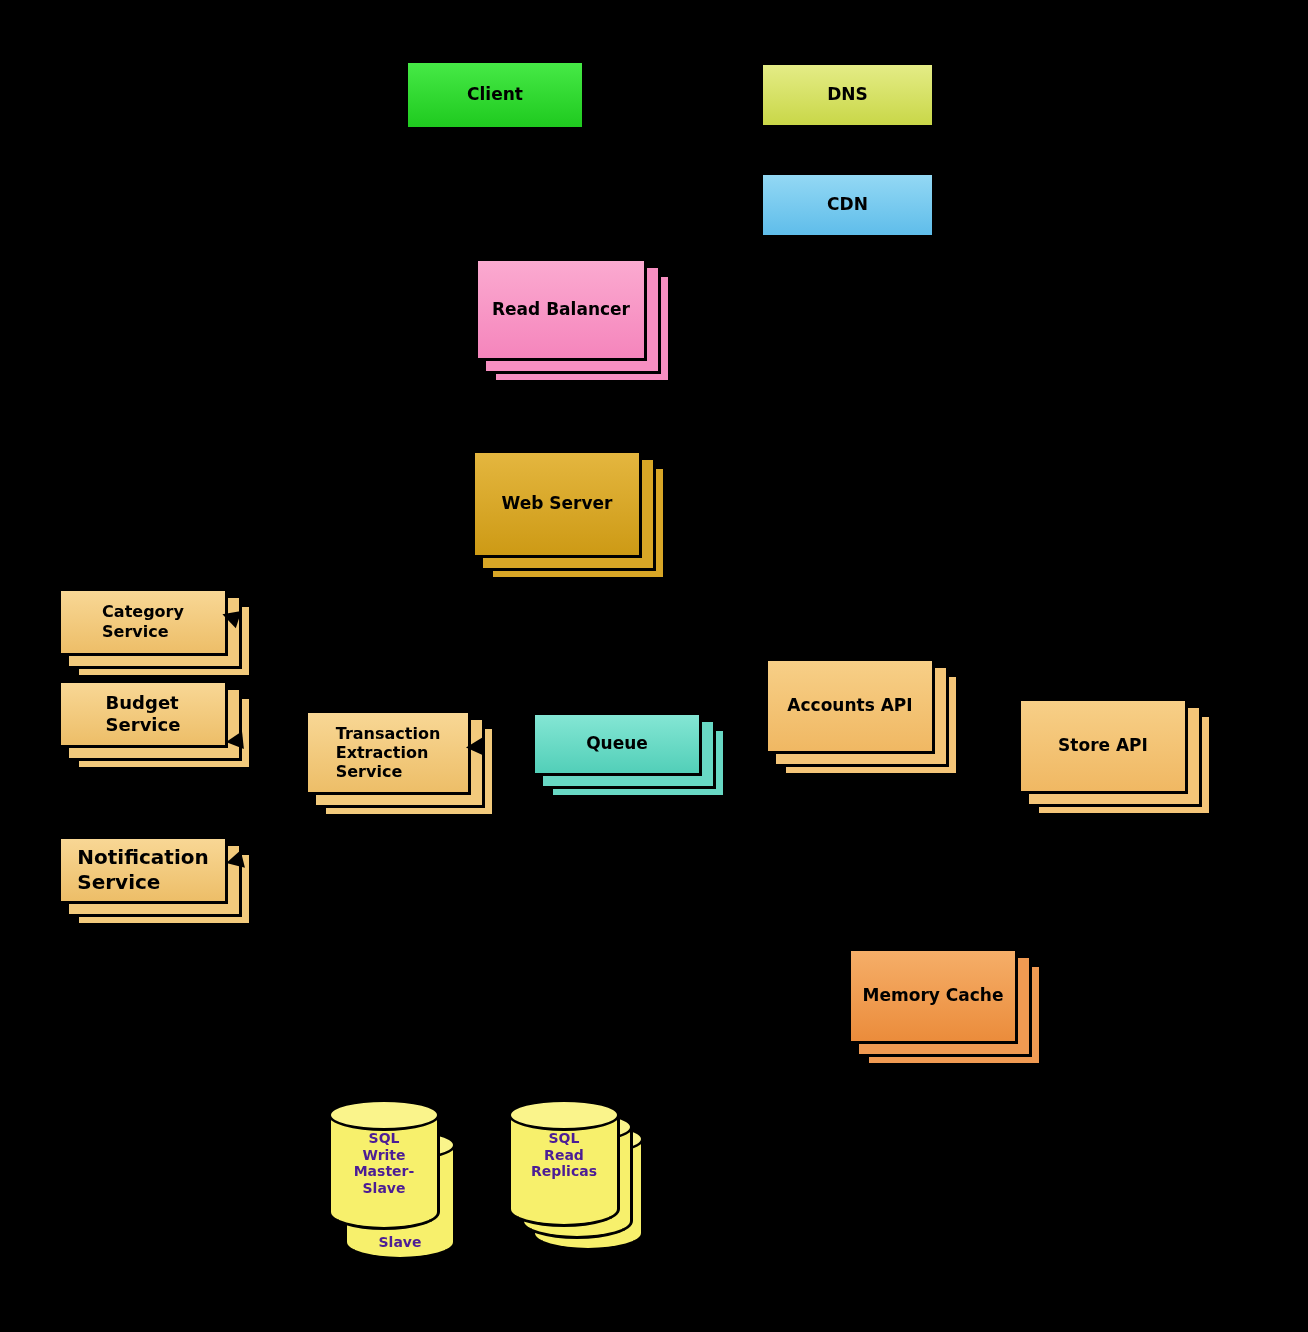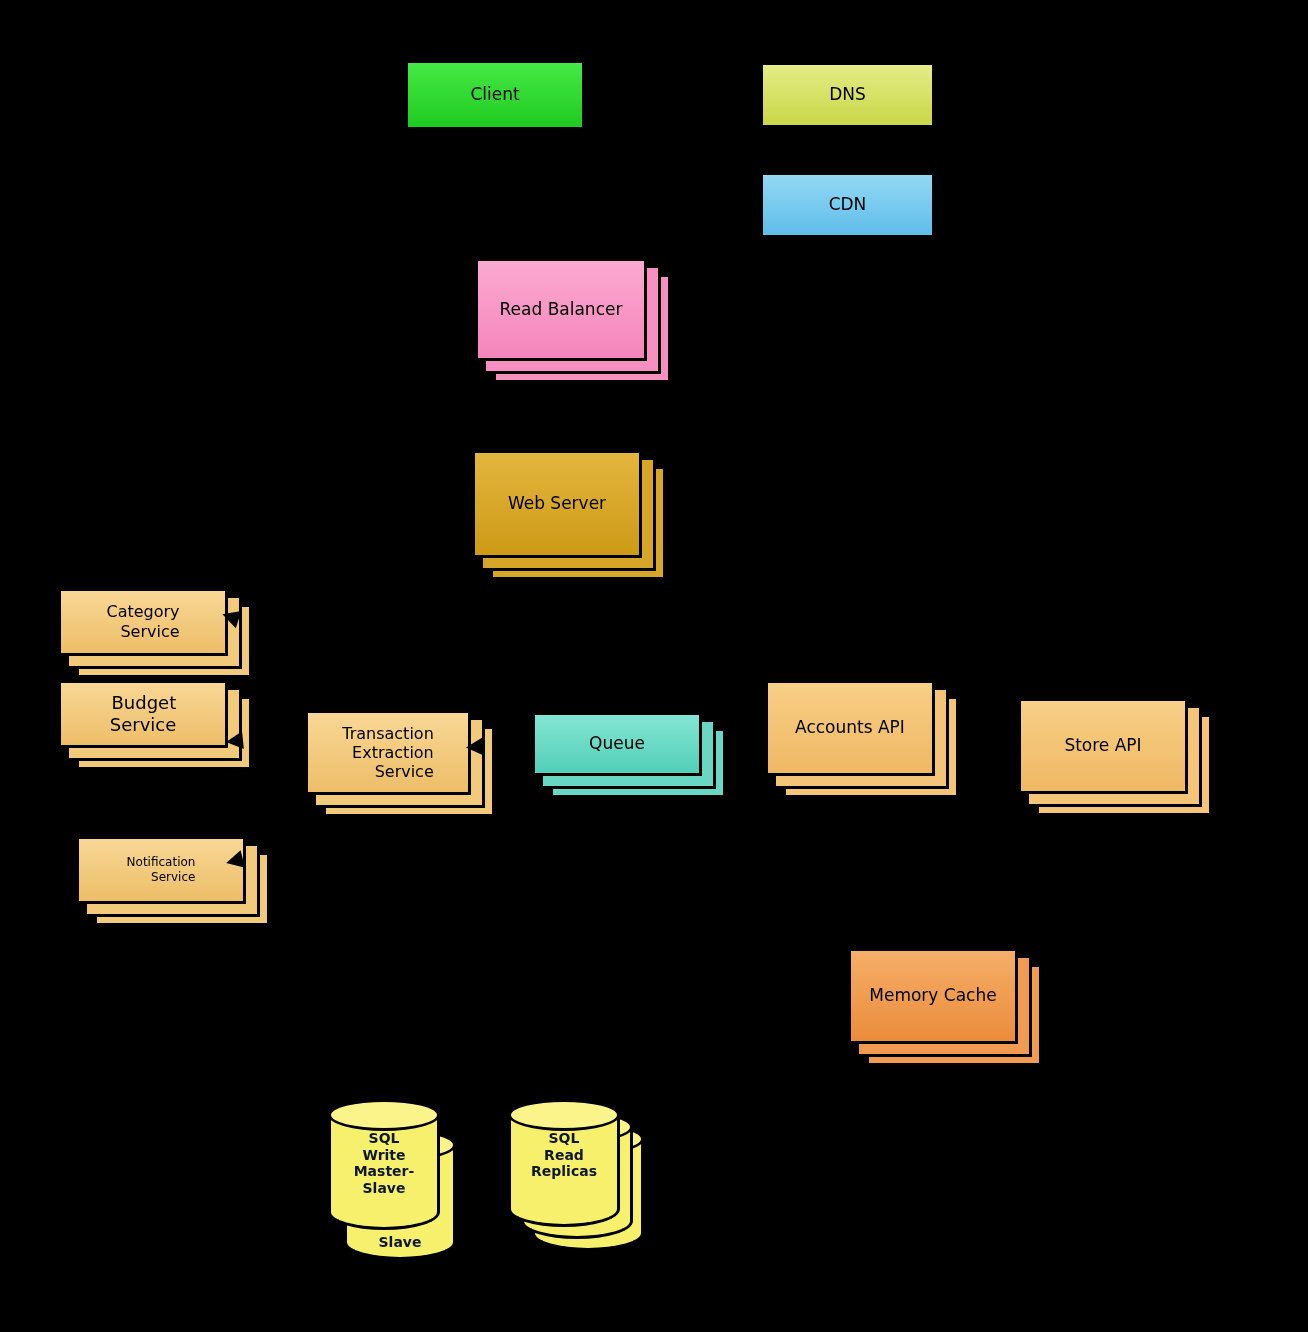--- a/index.html
+++ b/index.html
@@ -12,24 +12,24 @@
     height: 1332px;
     background: #000;
     overflow: hidden;
   }
 
   .node {
     position: absolute;
     display: flex;
     align-items: center;
     justify-content: center;
-    text-align: right;
+    text-align: left;
     border: 3px solid #000;
     color: #000;
-    font-weight: normal;
+    font-weight: bold;
     font-size: 17px;
     line-height: 1.25;
   }
   .lbl { white-space: pre-line; pointer-events: none; }
 
   
   .stack3 {
     box-shadow:
       11px 10px 0 0 var(--c2),
       11px 10px 0 3px #000,
@@ -38,35 +38,35 @@
   }
 
   
   .n-client { left: 405px; top: 60px;  width: 180px; height: 70px;  background: linear-gradient(#46e946, #1fca1f); }
   .n-dns    { left: 760px; top: 62px;  width: 175px; height: 66px;  background: linear-gradient(#e4ec86, #c9d748); }
   .n-cdn    { left: 760px; top: 172px; width: 175px; height: 66px;  background: linear-gradient(#93d8f4, #5fbdea); }
   .n-lb     { left: 475px; top: 258px; width: 172px; height: 103px; background: linear-gradient(#fbaad0, #f585bc); --c2: #f78fc1; }
   .n-web    { left: 472px; top: 450px; width: 170px; height: 108px; background: linear-gradient(#e4b63f, #cd9a15); --c2: #d8a626; }
   .n-cat    { left: 58px;  top: 588px; width: 170px; height: 68px;  background: linear-gradient(#f8d795, #edbe68); --c2: #f2ca7c; font-size: 16px; }
   .n-bud    { left: 58px;  top: 680px; width: 170px; height: 68px;  background: linear-gradient(#f8d795, #edbe68); --c2: #f2ca7c; font-size: 18px; }
-  .n-not    { left: 76px;  top: 836px; width: 170px; height: 68px;  background: linear-gradient(#f8d795, #edbe68); --c2: #f2ca7c; font-size: 12px; }
+  .n-not    { left: 58px;  top: 836px; width: 170px; height: 68px;  background: linear-gradient(#f8d795, #edbe68); --c2: #f2ca7c; font-size: 20px; }
   .n-tx     { left: 305px; top: 710px; width: 166px; height: 85px;  background: linear-gradient(#f8d795, #edbe68); --c2: #f2ca7c; font-size: 16px; line-height: 1.2; }
   .n-queue  { left: 532px; top: 712px; width: 170px; height: 64px;  background: linear-gradient(#84e6d4, #52cfb8); --c2: #68d8c4; }
-  .n-acc    { left: 765px; top: 680px; width: 170px; height: 96px;  background: linear-gradient(#f7cf87, #f0b863); --c2: #f4c578; }
+  .n-acc    { left: 765px; top: 658px; width: 170px; height: 96px;  background: linear-gradient(#f7cf87, #f0b863); --c2: #f4c578; }
   .n-read   { left: 1018px;top: 698px; width: 170px; height: 96px;  background: linear-gradient(#f7cf87, #f0b863); --c2: #f4c578; }
   .n-cache  { left: 848px; top: 948px; width: 170px; height: 96px;  background: linear-gradient(#f5ae68, #eb8c3b); --c2: #f09a52; }
 
   
   .cyl {
     position: absolute;
     background: #f7f06c;
     border: 3px solid #000;
     border-top: none;
     border-radius: 0 0 56px 56px / 0 0 18px 18px;
-    color: #0f172a;
+    color: #4c1d95;
     font-weight: bold;
     font-size: 14px;
     line-height: 1.18;
     text-align: center;
     display: flex;
     align-items: flex-start;
     justify-content: center;
     padding-top: 18px;
   }
   .cyl::before {

